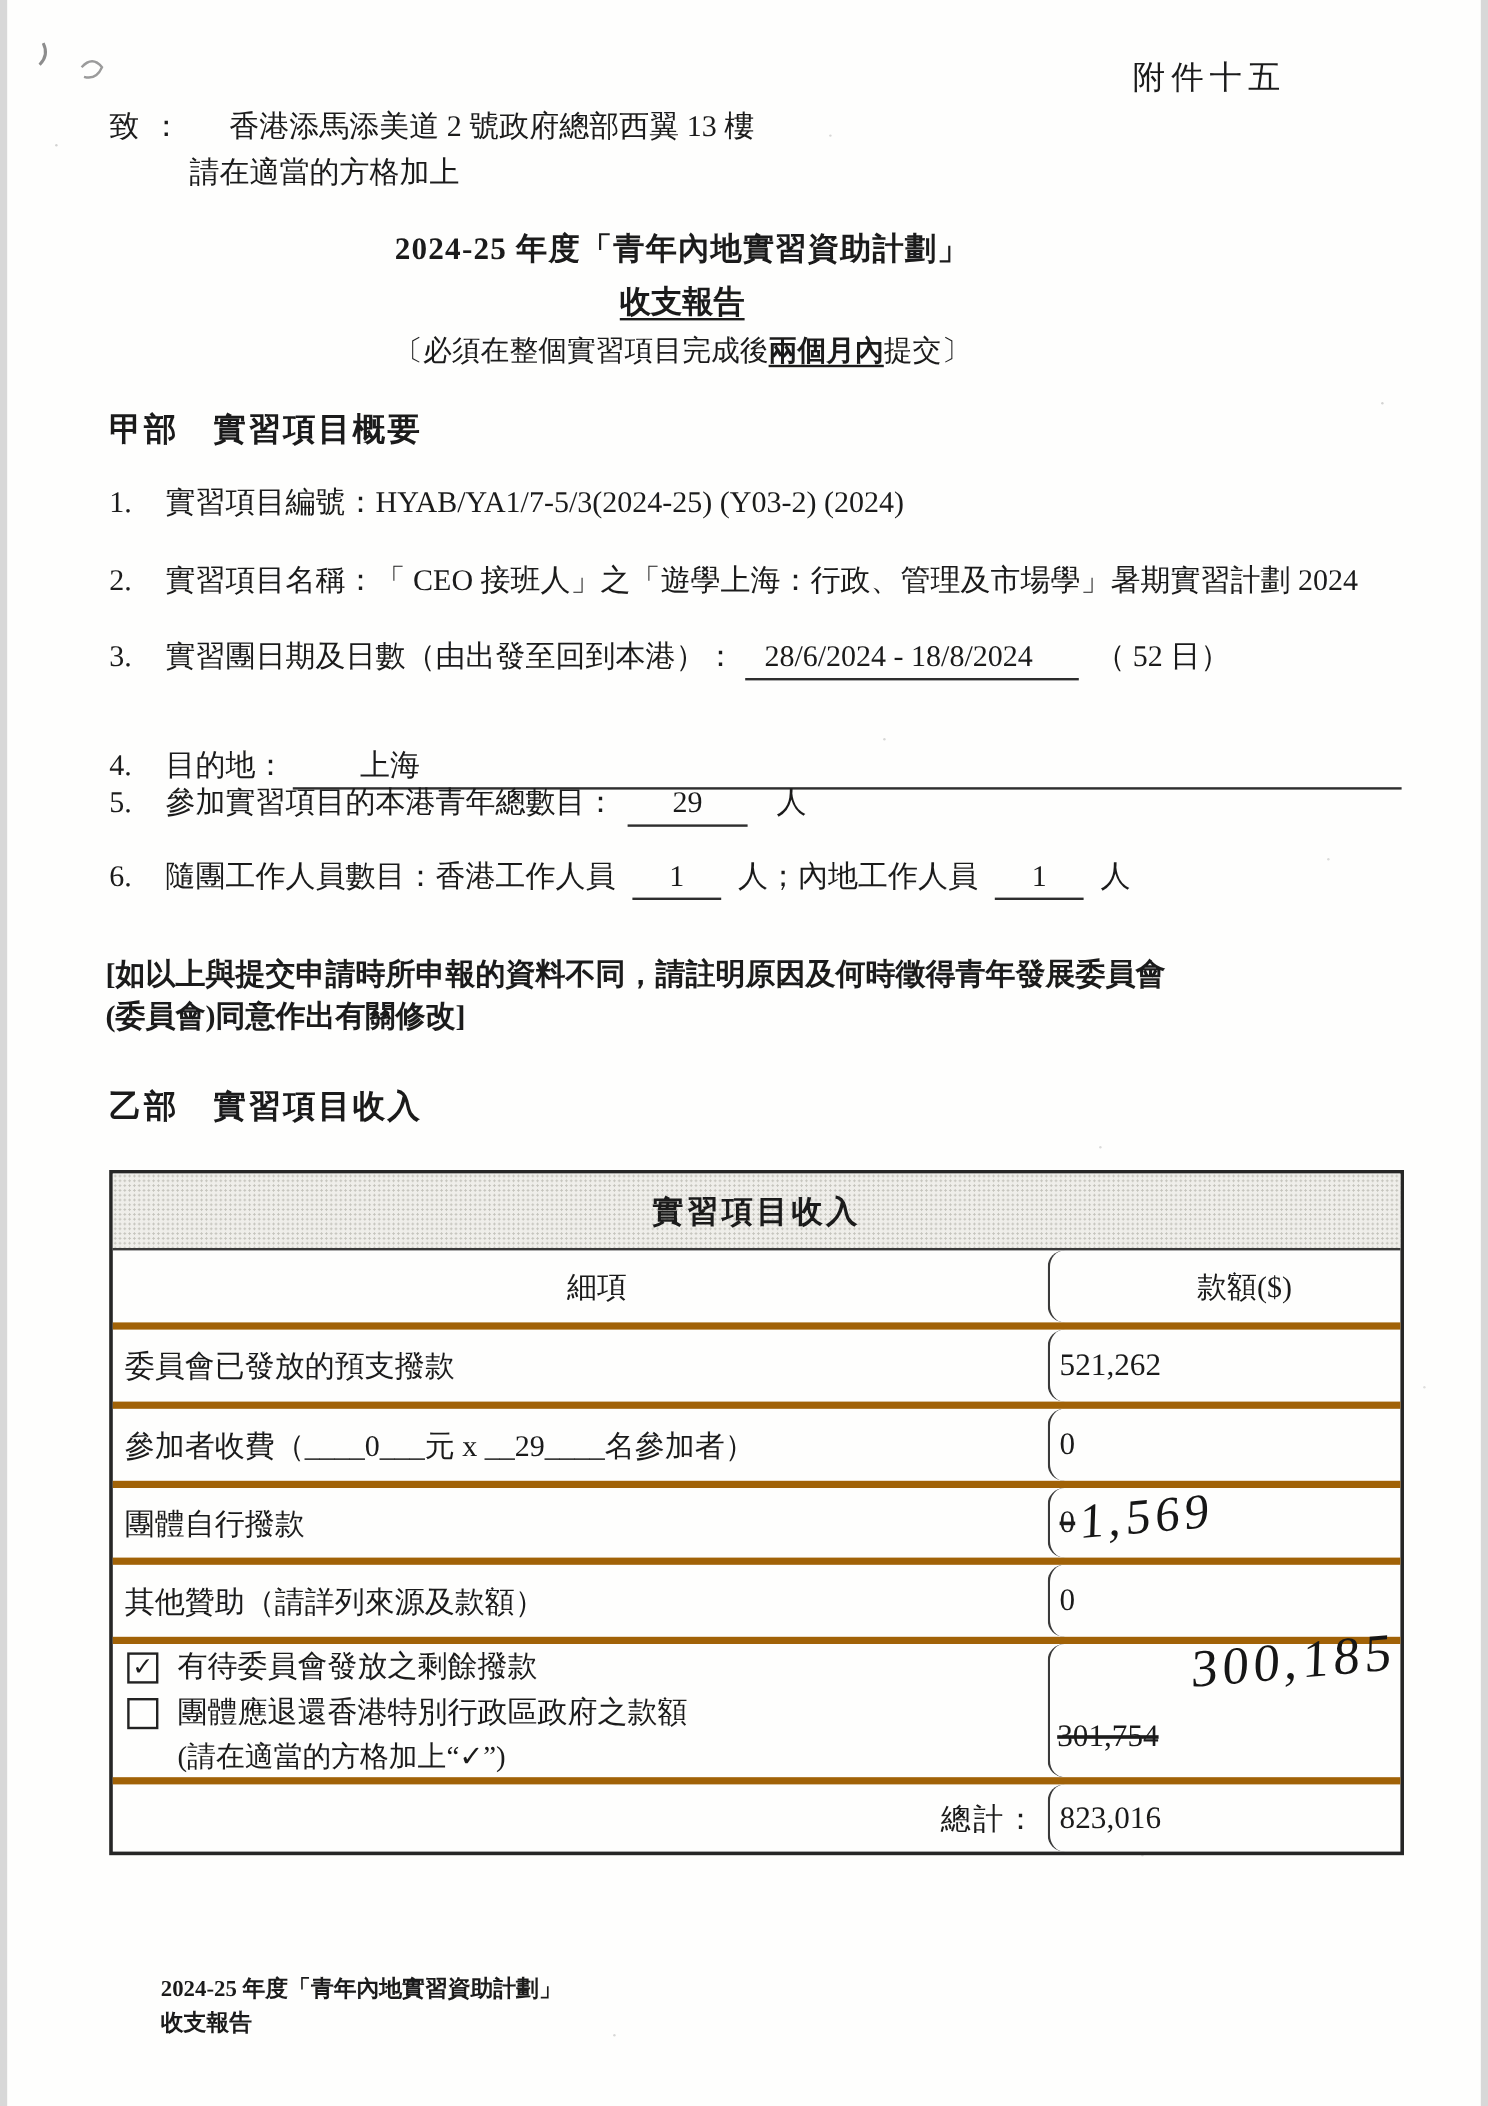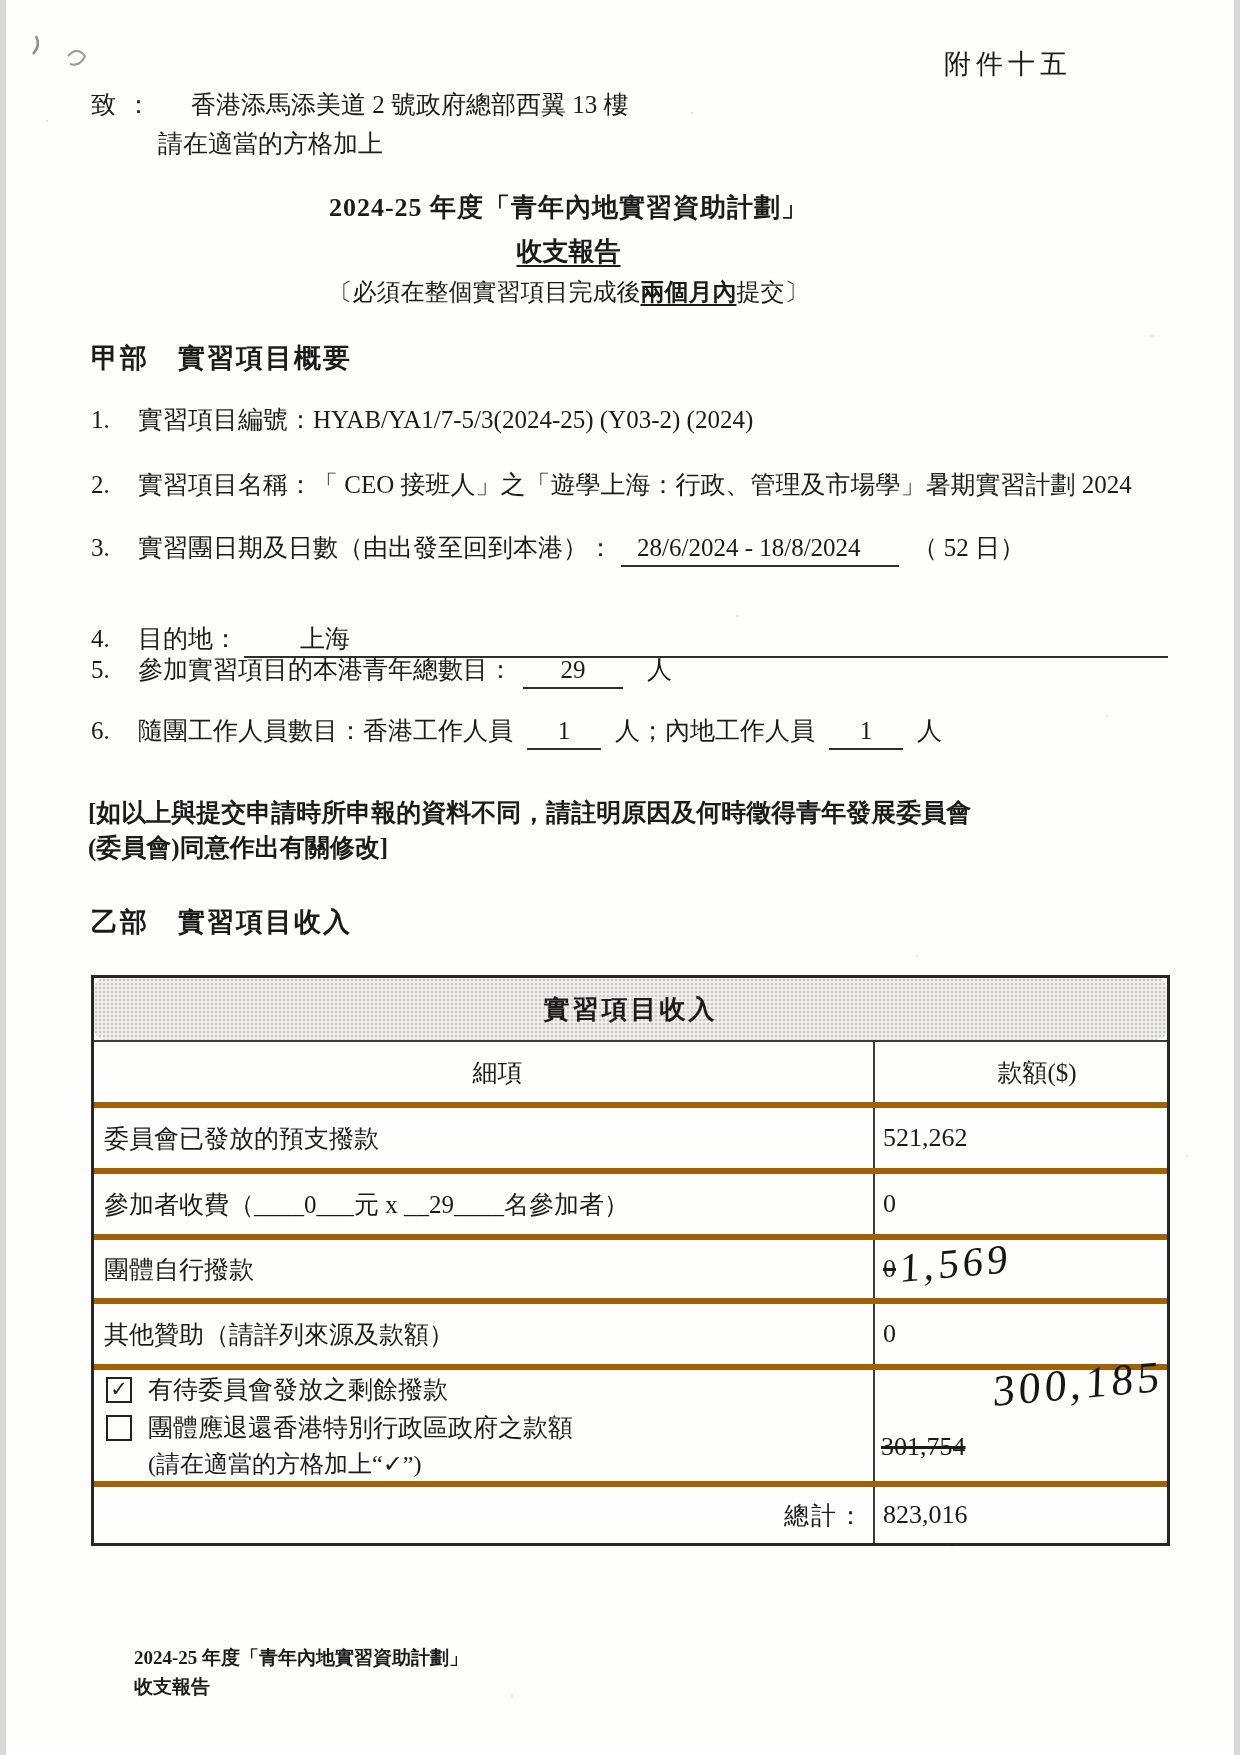--- a/index.html
+++ b/index.html
@@ -38,24 +38,23 @@
   .note{top:795px;left:82px;width:1100px;font-size:25px;font-weight:bold;line-height:35px;}
   
   .tbl{top:975px;left:85px;width:1073px;border:3px solid #262626;font-size:25px;}
   .trow{display:flex;border-top:6px solid #a16207;align-items:stretch;}
   .trow:first-child{border-top:none;}
   .thead{
     height:62px;justify-content:center;align-items:center;font-weight:bold;font-size:26px;letter-spacing:3px;
     background-color:#efeeea;
     background-image:radial-gradient(#c6c5be 0.9px, transparent 1px);
     background-size:4px 4px;
-    border-radius:11px;
   }
   .c1{width:779px;box-sizing:border-box;padding:0 8px 0 10px;display:flex;align-items:center;}
-  .c2{flex:1;border-left:2px solid #3a3a3a;box-sizing:border-box;padding:0 4px 0 8px;display:flex;align-items:center;position:relative;}
+  .c2{flex:1;border-left:2px solid #3a3a3a;box-sizing:border-box;padding:0 4px 0 8px;display:flex;align-items:center;position:relative;border-radius:14px;}
   .colhead{height:60px;border-top:2px solid #3a3a3a;font-size:25px;}
   .colhead .c1,.colhead .c2{justify-content:center;padding-left:36px;}
   .r60{height:60px;}
   .r58{height:58px;}
   .cbrow{height:111px;}
   .cbcol{flex-direction:column;justify-content:center;align-items:flex-start;gap:2px;}
   .cbline{display:flex;align-items:center;line-height:36px;}
   .cbx{
     display:inline-flex;width:22px;height:22px;border:2px solid #222;margin:0 16px 0 2px;
     align-items:center;justify-content:center;font-size:21px;line-height:21px;flex:none;

